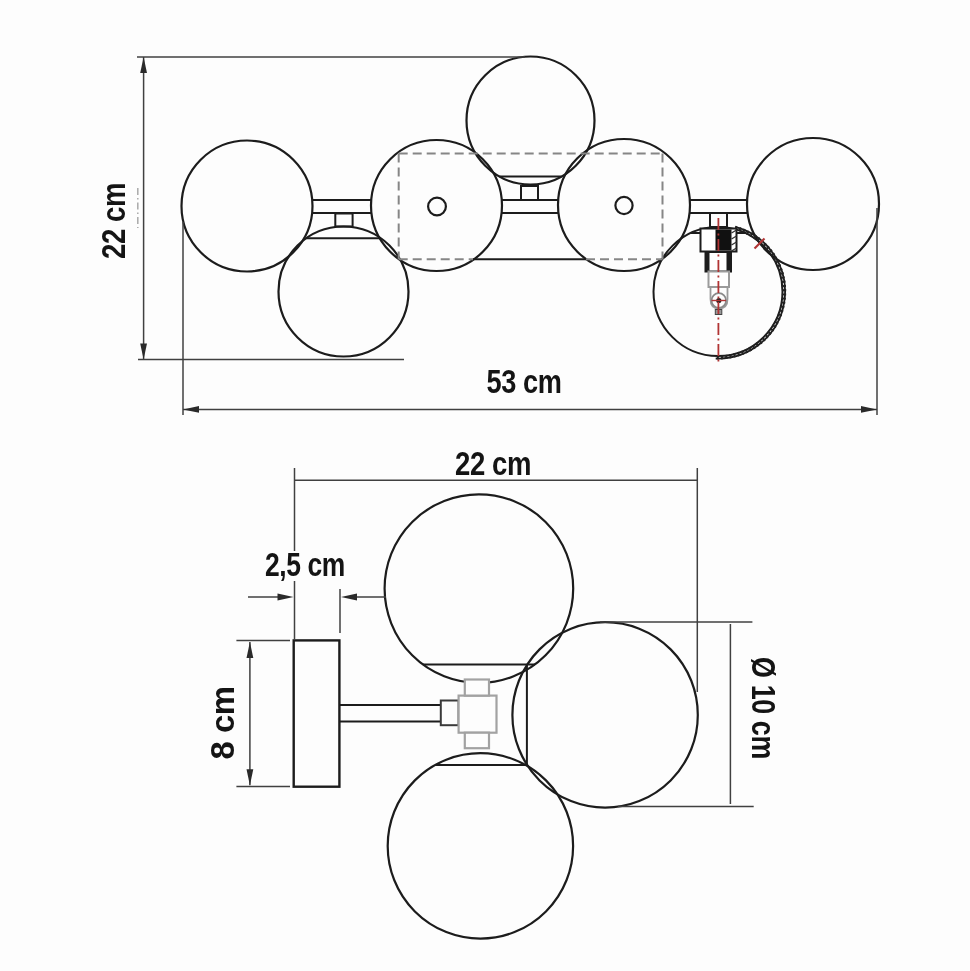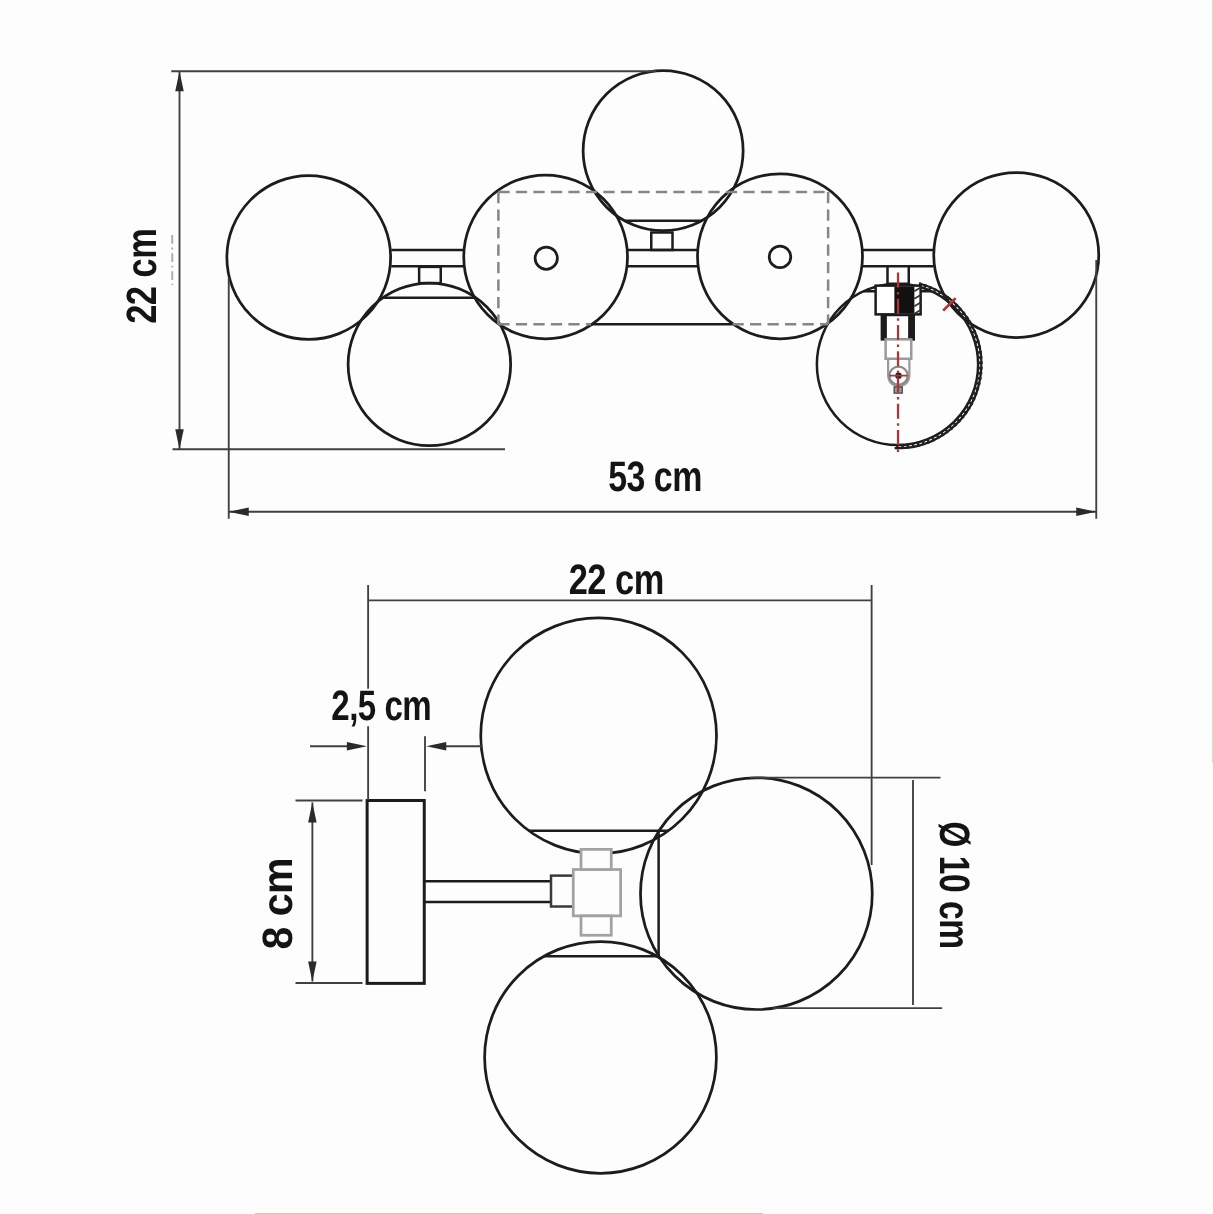--- a/index.html
+++ b/index.html
@@ -1,16 +1,16 @@
 <!DOCTYPE html>
 <html><head>
 <meta charset="utf-8">
 <style>
 html,body{margin:0;padding:0;background:#ffffff;}
-#page{position:relative;width:970px;height:971px;background:#15803d;font-family:"Liberation Sans",sans-serif;overflow:hidden;}
+#page{position:relative;width:970px;height:971px;background:#f97316;font-family:"Liberation Sans",sans-serif;overflow:hidden;}
 text{font-family:"Liberation Sans",sans-serif;font-weight:bold;fill:#141414;letter-spacing:-0.5px;}
 </style>
 </head>
 <body>
 <div id="page">
 <svg width="970" height="971" viewBox="0 0 970 971" xmlns="http://www.w3.org/2000/svg">
 
 <rect x="0" y="0" width="970" height="971" fill="#fdfdfd"></rect>
 
 <circle cx="530.5" cy="120.5" r="64" fill="none" stroke="#1c1c1c" stroke-width="2.2"></circle>

